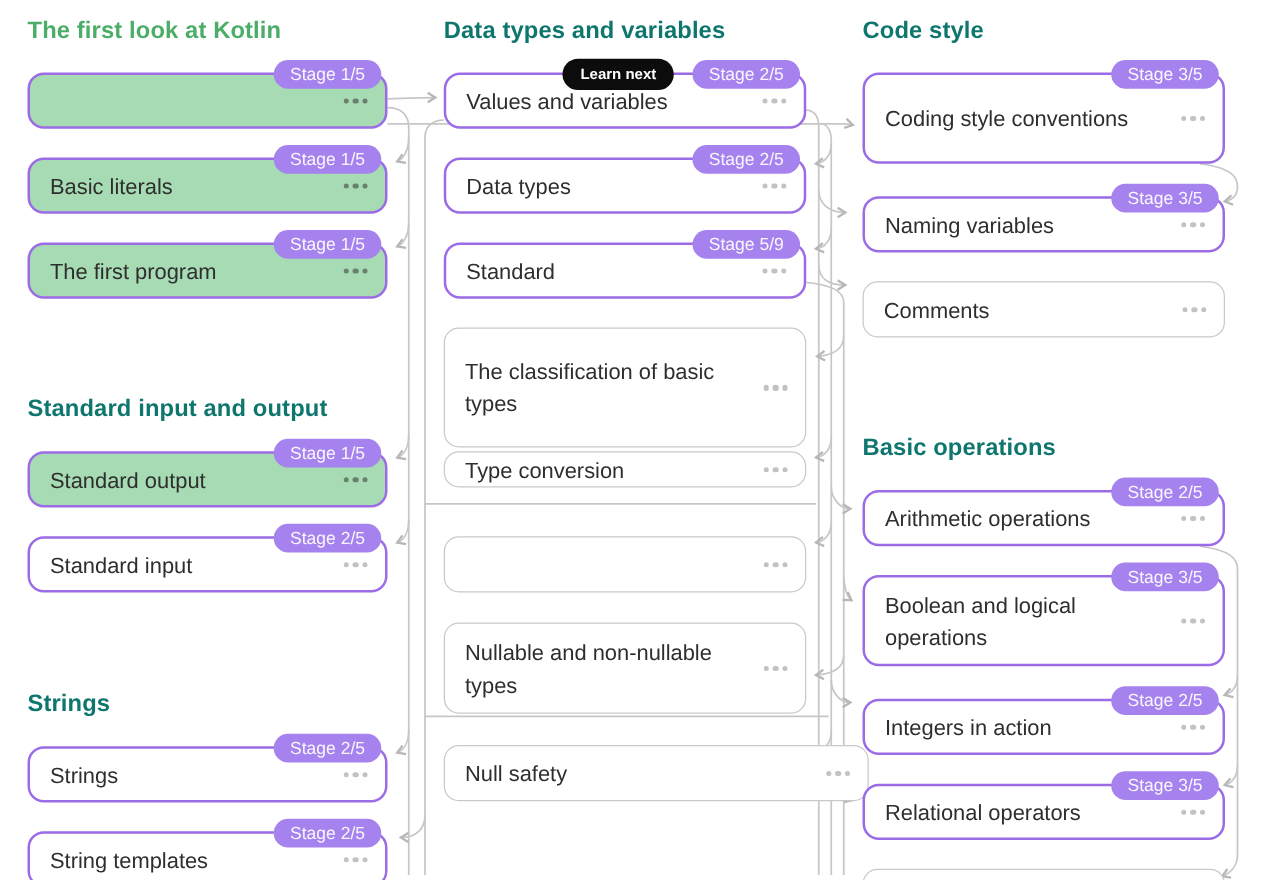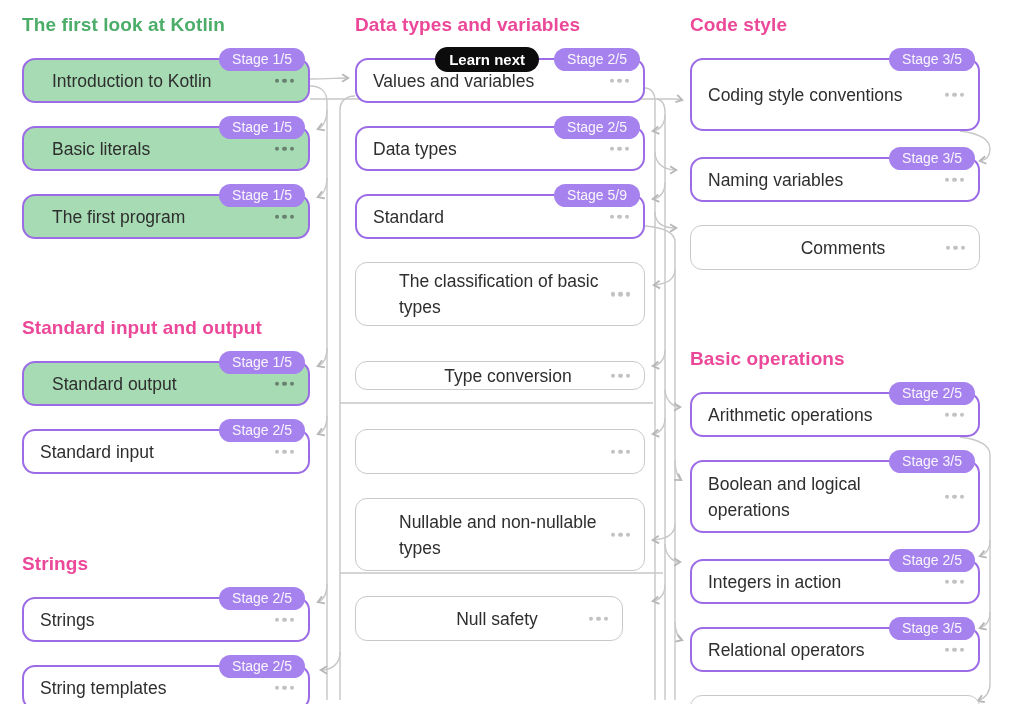--- a/index.html
+++ b/index.html
@@ -1,32 +1,32 @@
 <!DOCTYPE html>
 <html><head>
 <meta charset="utf-8">
 <style>
   html,body{margin:0;padding:0;background:#fff;}
   #stage{position:relative;width:1024px;height:704px;overflow:hidden;background:#ffffff;
          font-family:"Liberation Sans","DejaVu Sans",sans-serif;}
   #edges{position:absolute;left:0;top:0;z-index:0;}
-  .sec-header{position:absolute;z-index:2;font-size:19px;font-weight:700;color:#ec4899;letter-spacing:.1px;}
+  .sec-header{position:absolute;z-index:2;font-size:19px;font-weight:700;color:#0f766e;letter-spacing:.1px;}
   .sec-header.green{color:#4bad68;}
   .card{position:absolute;z-index:2;background:#fff;border:2.5px solid #9c6ce6;border-radius:13px;
         display:flex;align-items:center;box-sizing:border-box;}
-  .card.done{background:#a6dbb3;padding-left:12px;}
-  .card.locked{border:1.5px solid #c9c9c9;border-radius:12px;justify-content:center;}
+  .card.done{background:#a6dbb3;}
+  .card.locked{border:1.5px solid #c9c9c9;border-radius:12px;}
   .title{font-size:17.5px;color:#2e2e2e;padding-left:16px;line-height:26px;max-width:218px;}
   .dots{position:absolute;right:14px;top:50%;transform:translateY(-50%);display:flex;gap:3px;cursor:pointer;}
   .dots i{width:4.5px;height:4.5px;border-radius:50%;background:#c2c2c2;display:block;}
   .card.done .dots i{background:#69806f;}
   .stage-badge{position:absolute;top:-12px;right:3px;height:23px;line-height:23px;padding:0 13px;
         border-radius:12px;background:#a682ee;color:rgba(255,255,255,.93);font-size:14px;z-index:3;white-space:nowrap;}
   .learn-next{position:absolute;top:-13px;right:104px;height:25px;line-height:25px;padding:0 14px;
-        border-radius:13px;background:#0c0c0c;color:#fff;font-size:15px;font-weight:700;z-index:4;white-space:nowrap;}
+        border-radius:13px;background:#0c0c0c;color:#fff;font-size:12px;font-weight:700;z-index:4;white-space:nowrap;}
 </style>
 </head>
 <body>
 
 <div id="stage">
 
   <svg id="edges" width="1024" height="704">
     <defs>
       <marker id="arr" markerWidth="8" markerHeight="8" refX="5" refY="3.5" orient="auto">
         <path d="M0.8,0.8 L5.2,3.5 L0.8,6.2" fill="none" stroke="#b7b7b7" stroke-width="1.3"></path>
@@ -73,21 +73,20 @@
       <path d="M990,540 C990,549 986,554 980,556" marker-end="url(#arr)"></path>
       <path d="M990,612 C990,621 986,626 980,628" marker-end="url(#arr)"></path>
       <path d="M990,684 C990,692 985,698 978,701" marker-end="url(#arr)"></path>
     </g>
   </svg>
 
   <div class="sec-header green" style="left:22px;top:14px">The first look at Kotlin</div>
 
   <div class="card done" style="left:22px;top:58px;width:288px;height:45px">
     <span class="stage-badge">Stage 1/5</span>
-    <span class="title">Introduction to Kotlin</span>
     <span class="dots">
         <i></i>
         <i></i>
         <i></i>
       </span>
   </div>
 
   <div class="card done" style="left:22px;top:126px;width:288px;height:45px">
     <span class="stage-badge">Stage 1/5</span>
     <span class="title">Basic literals</span>
@@ -178,21 +177,21 @@
   <div class="card" style="left:355px;top:194px;width:290px;height:45px">
     <span class="stage-badge">Stage 5/9</span>
     <span class="title">Standard</span>
     <span class="dots">
         <i></i>
         <i></i>
         <i></i>
       </span>
   </div>
 
-  <div class="card locked" style="left:355px;top:262px;width:290px;height:64px">
+  <div class="card locked" style="left:355px;top:262px;width:290px;height:96px">
     <span class="title">The classification of basic types</span>
     <span class="dots">
         <i></i>
         <i></i>
         <i></i>
       </span>
   </div>
 
   <div class="card locked" style="left:355px;top:361px;width:290px;height:29px">
     <span class="title">Type conversion</span>
@@ -213,21 +212,21 @@
 
   <div class="card locked" style="left:355px;top:498px;width:290px;height:73px">
     <span class="title">Nullable and non-nullable types</span>
     <span class="dots">
         <i></i>
         <i></i>
         <i></i>
       </span>
   </div>
 
-  <div class="card locked" style="left:355px;top:596px;width:268px;height:45px">
+  <div class="card locked" style="left:355px;top:596px;width:340px;height:45px">
     <span class="title">Null safety</span>
     <span class="dots">
         <i></i>
         <i></i>
         <i></i>
       </span>
   </div>
 
   <div class="sec-header" style="left:690px;top:14px">Code style</div>
 

